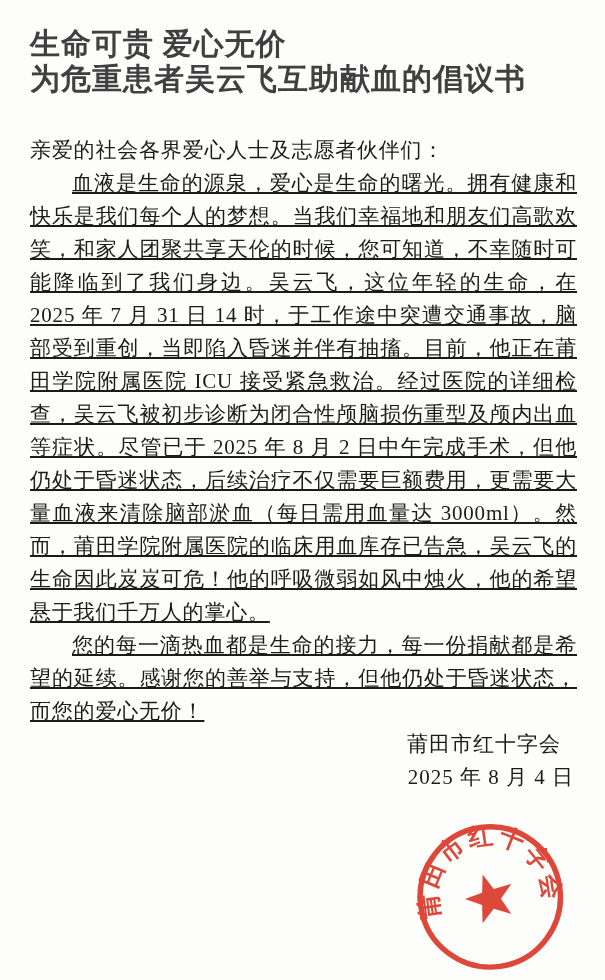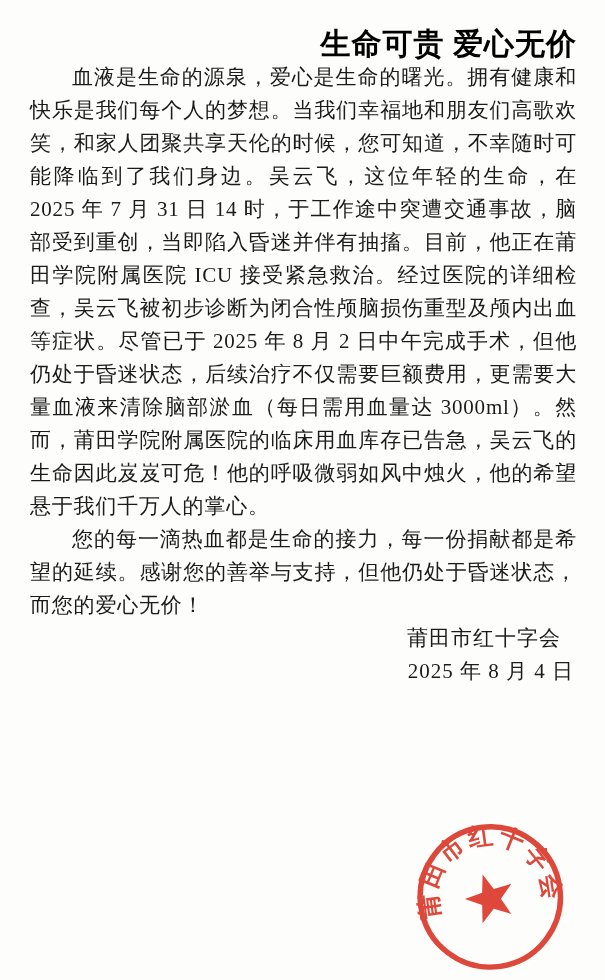--- a/index.html
+++ b/index.html
@@ -16,40 +16,41 @@
     overflow: hidden;
   }
   .page {
     position: relative;
     width: 605px;
     height: 980px;
     padding: 26px 28px 0 30px;
     box-sizing: border-box;
   }
   .title-line {
-    text-align: right;
+    text-align: left;
     font-size: 30px;
     font-weight: 700;
     line-height: 35px;
     letter-spacing: 1px;
-    color: #000000;
+    color: #404040;
   }
   .salutation {
     margin-top: 38px;
     font-size: 21px;
     line-height: 33px;
     letter-spacing: 0.8px;
   }
   p.body-para {
     margin: 0;
     font-size: 21px;
     line-height: 33px;
     letter-spacing: 0.8px;
     text-align: justify;
     text-indent: 2em;
+    text-decoration: underline;
   }
   .signature-block {
     margin-top: 0;
     font-size: 21px;
     line-height: 33px;
     letter-spacing: 1px;
     text-align: right;
   }
   .sig-org {
     margin-right: 16px;
@@ -77,21 +78,23 @@
     font-weight: 700;
   }
 </style>
 </head>
 <body>
 
 <div class="page">
 
   <div class="title-line">生命可贵 爱心无价</div>
 
+  <div class="title-line">为危重患者吴云飞互助献血的倡议书</div>
 
+  <div class="salutation">亲爱的社会各界爱心人士及志愿者伙伴们：</div>
 
   <p class="body-para">血液是生命的源泉，爱心是生命的曙光。拥有健康和快乐是我们每个人的梦想。当我们幸福地和朋友们高歌欢笑，和家人团聚共享天伦的时候，您可知道，不幸随时可能降临到了我们身边。吴云飞，这位年轻的生命，在 2025 年 7 月 31 日 14 时，于工作途中突遭交通事故，脑部受到重创，当即陷入昏迷并伴有抽搐。目前，他正在莆田学院附属医院 ICU 接受紧急救治。经过医院的详细检查，吴云飞被初步诊断为闭合性颅脑损伤重型及颅内出血等症状。尽管已于 2025 年 8 月 2 日中午完成手术，但他仍处于昏迷状态，后续治疗不仅需要巨额费用，更需要大量血液来清除脑部淤血（每日需用血量达 3000ml）。然而，莆田学院附属医院的临床用血库存已告急，吴云飞的生命因此岌岌可危！他的呼吸微弱如风中烛火，他的希望悬于我们千万人的掌心。</p>
 
 
   <p class="body-para">您的每一滴热血都是生命的接力，每一份捐献都是希望的延续。感谢您的善举与支持，但他仍处于昏迷状态，而您的爱心无价！</p>
 
   <div class="signature-block">
     <div class="sig-org">莆田市红十字会</div>
     <div class="sig-date">2025 年 8 月 4 日</div>
   </div>

